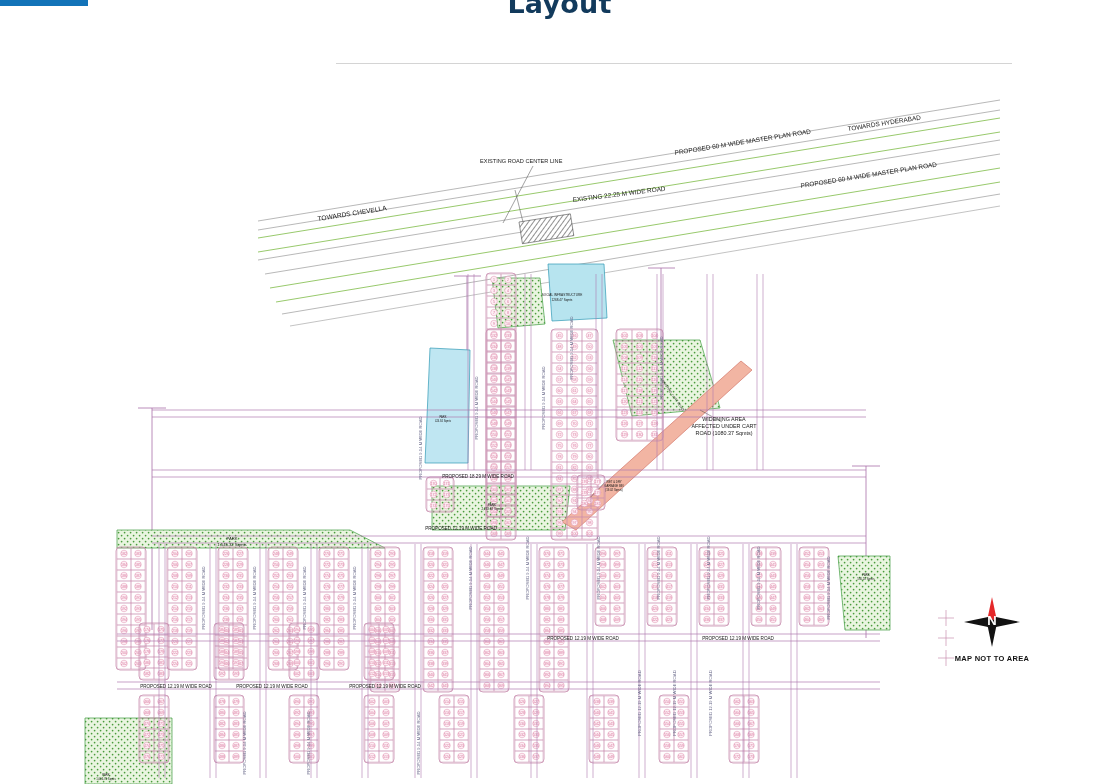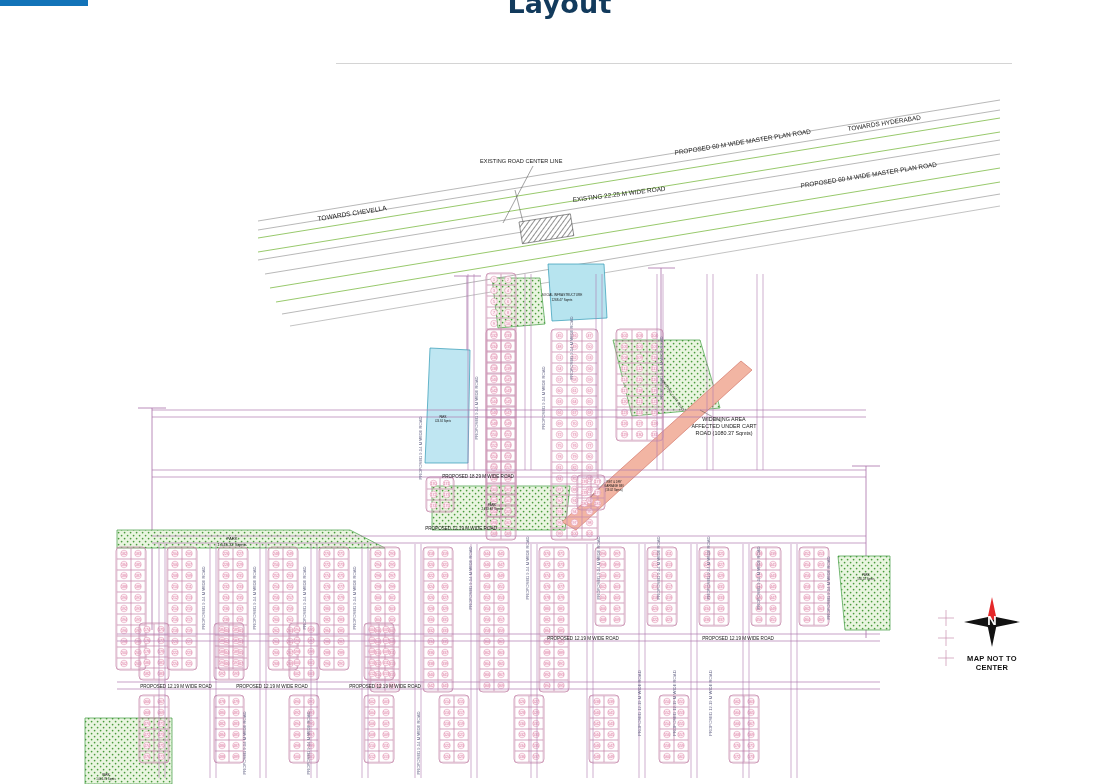--- a/index.html
+++ b/index.html
@@ -2175,14 +2175,14 @@
 </svg>
 
 <div class="compass-wrap">
   <svg width="60" height="54" viewBox="0 0 60 54">
     <polygon points="30,2 35,26 30,30 25,26" fill="#e4282a"></polygon>
     <polygon points="30,52 35,28 30,24 25,28" fill="#121212"></polygon>
     <polygon points="2,27 26,22 30,27 26,32" fill="#121212"></polygon>
     <polygon points="58,27 34,22 30,27 34,32" fill="#121212"></polygon>
     <text x="30" y="30" text-anchor="middle" font-family="Liberation Sans, sans-serif" font-size="13" font-weight="bold" fill="#ffffff">N</text>
   </svg>
-  <div class="compass-label">MAP NOT TO CENTER</div>
+  <div class="compass-label">MAP NOT TO AREA</div>
 </div>
 
 </body></html>

